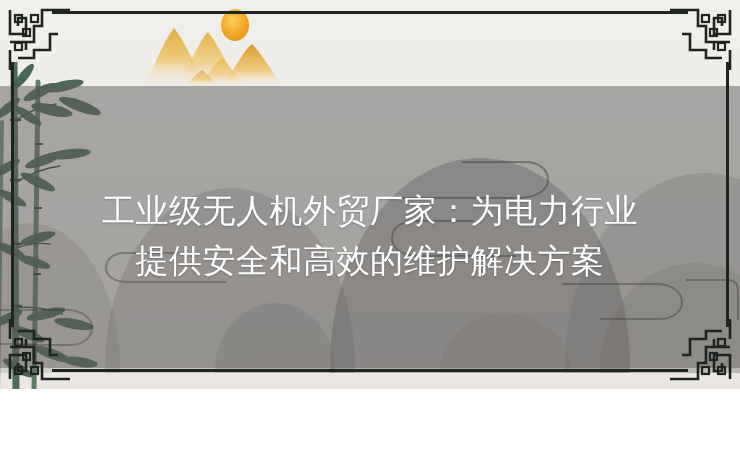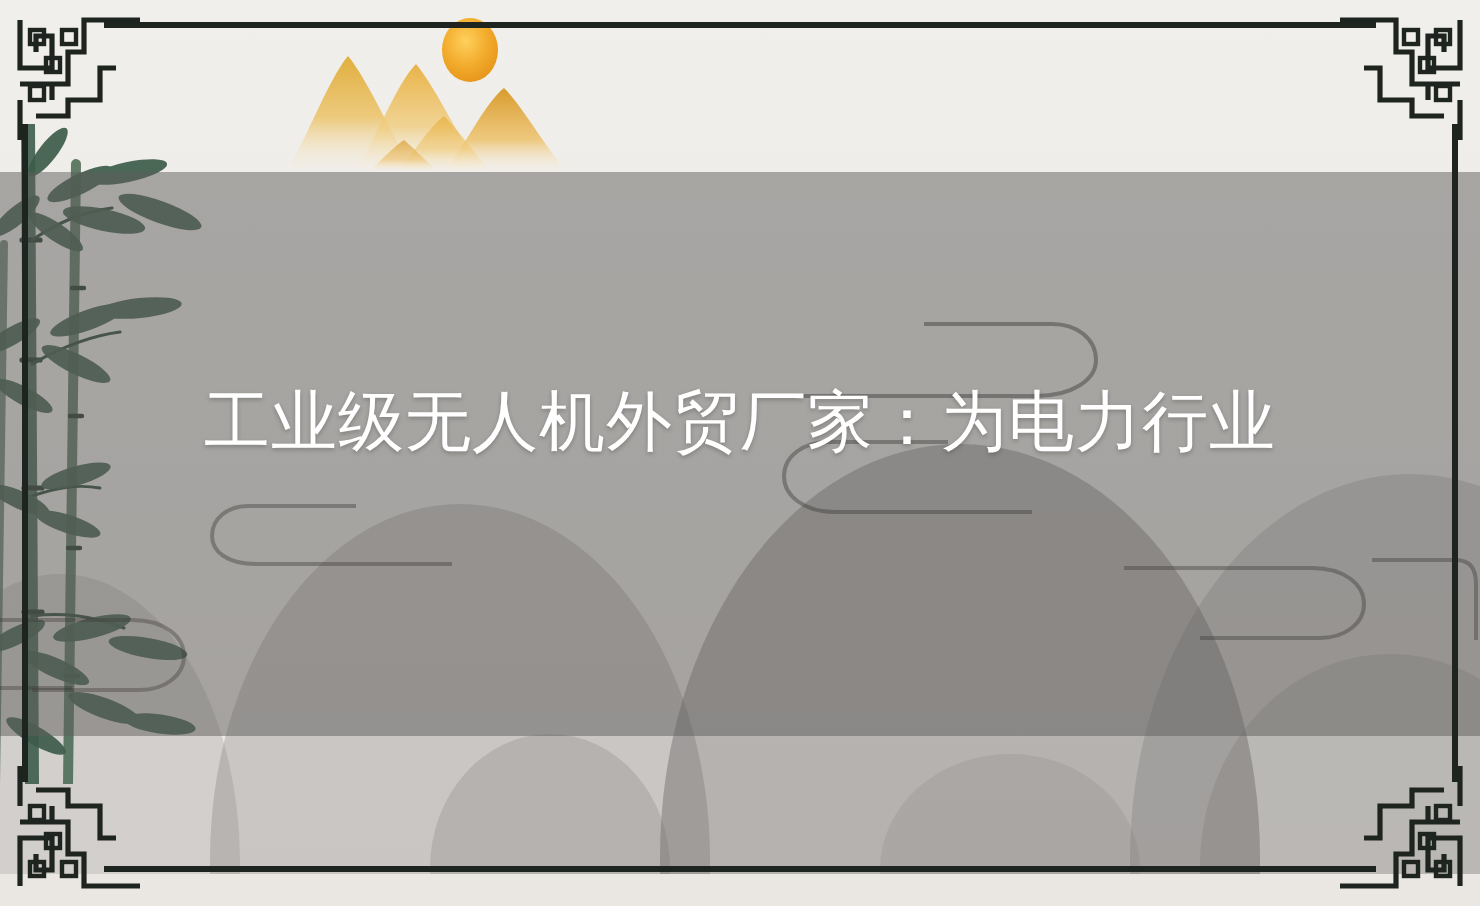--- a/index.html
+++ b/index.html
@@ -3,21 +3,21 @@
 <meta charset="utf-8">
 <style>
   html, body {
     margin: 0;
     padding: 0;
     background: #ffffff;
   }
   #poster {
     position: relative;
     width: 740px;
-    height: 453px;
+    height: 389px;
     overflow: hidden;
     background: #14532d;
     font-family: "Liberation Sans", "DejaVu Sans", sans-serif;
   }
 
   
   .layer { position: absolute; inset: 0; }
 
   .bg-base {
     background: linear-gradient(180deg, #f1efec 0%, #edebe8 55%, #eae7e3 100%);
@@ -232,20 +232,21 @@
 
   <div class="cloud" style="left:-20px; top:300px;">
     <svg width="150" height="50" viewBox="0 0 150 50" aria-hidden="true">
       <path d="M0 10 L86 10 C102 10 112 18 112 28 C112 38 102 45 90 45 L36 45" fill="none" stroke="rgba(60,58,56,0.38)" stroke-width="2"></path>
       <path d="M0 44 L56 44" fill="none" stroke="rgba(60,58,56,0.38)" stroke-width="2"></path>
     </svg>
   </div>
 
   <div class="headline">
     <span class="line">工业级无人机外贸厂家：为电力行业</span>
+    <span class="line">提供安全和高效的维护解决方案</span>
   </div>
 
   <div class="rule rule-top"></div>
   <div class="rule rule-bottom"></div>
   <div class="rule rule-left"></div>
   <div class="rule rule-right"></div>
 
   <div class="corner corner-tl">
     <svg width="66" height="66" viewBox="0 0 66 66" aria-hidden="true">
       <g fill="none" stroke="#1e2420" stroke-width="2.6">

